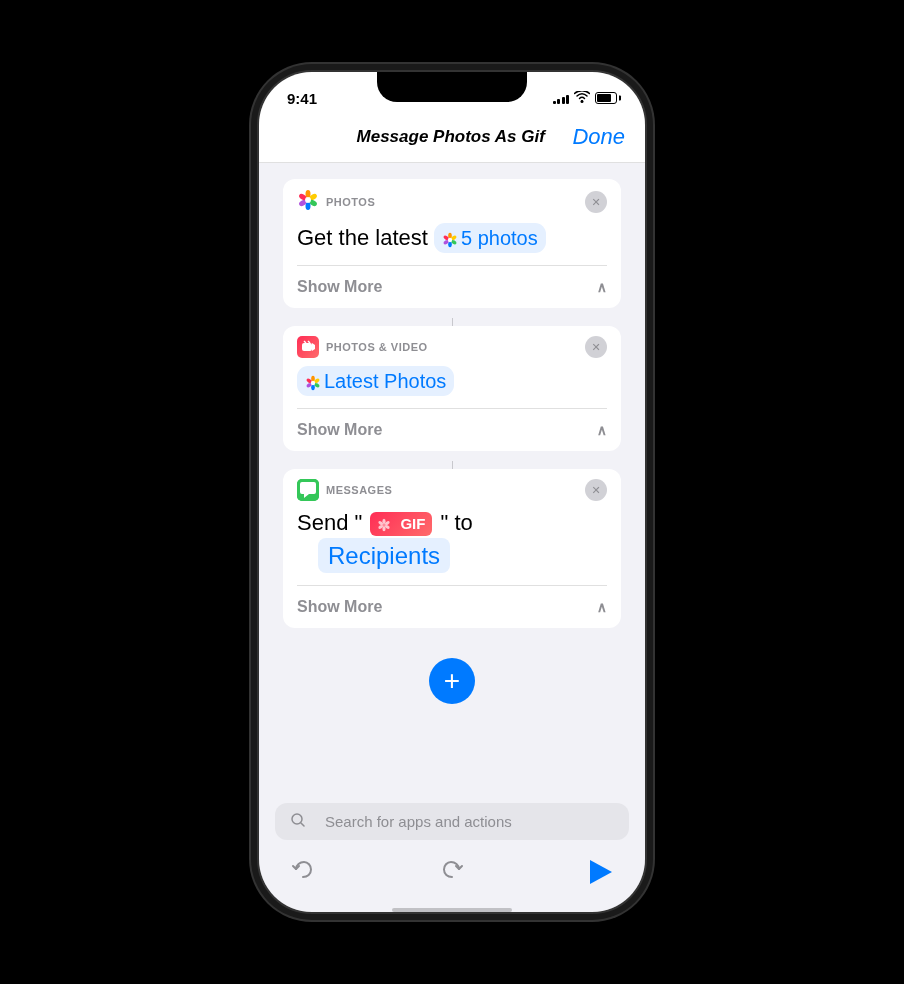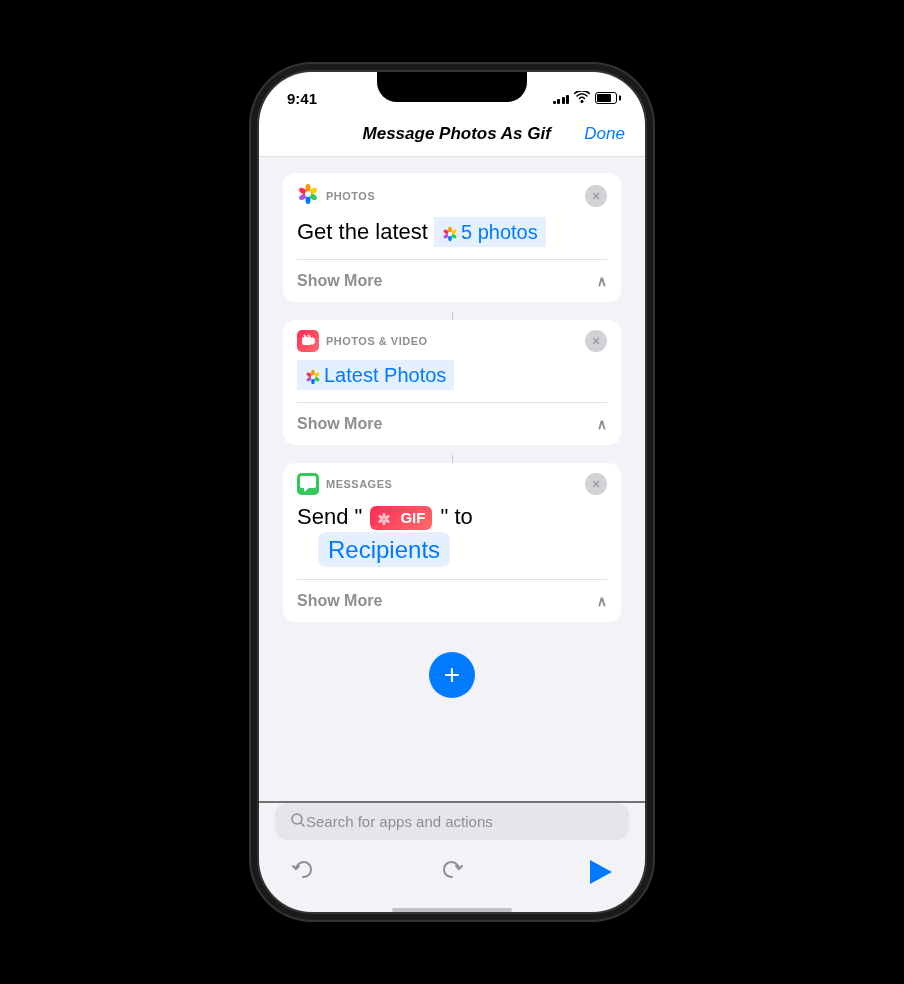--- a/index.html
+++ b/index.html
@@ -103,21 +103,21 @@
       padding: 8px 20px 12px;
       border-bottom: 1px solid #e0e0e0;
       font-style: italic;
     }
     .nav-title {
       font-size: 17px;
       font-weight: 600;
       color: #000;
     }
     .nav-done {
-      font-size: 17px;
+      font-size: 22px;
       font-weight: 500;
       color: #007aff;
     }
     
     .main-content {
       background: #f2f2f7;
       padding: 16px 24px 0;
       overflow-y: auto;
       height: calc(100% - 44px - 52px - 100px);
     }
@@ -183,21 +183,21 @@
       font-size: 22px;
       font-weight: 400;
       color: #000;
       line-height: 1.3;
     }
     .pill {
       display: inline-flex;
       align-items: center;
       gap: 3px;
       background: #e5f0ff;
-      border-radius: 0;
+      border-radius: 11px;
       padding: 2px 8px;
       font-size: 20px;
       font-weight: 500;
       color: #007aff;
     }
     .pill.blue {
       background: #e5f0ff;
       color: #007aff;
     }
     .divider {
@@ -246,21 +246,21 @@
       right: 0;
       background: #f2f2f7;
     }
     .search-bar {
       margin: 0 16px 8px;
       background: #e5e5ea;
       border-radius: 12px;
       padding: 10px 16px;
       display: flex;
       align-items: center;
-      gap: 1px;
+      gap: 20px;
       text-align: center;
     }
     .search-icon-wrap {
       color: #8e8e93;
       font-size: 14px;
     }
     .search-placeholder {
       font-size: 15px;
       color: #8e8e93;
     }

